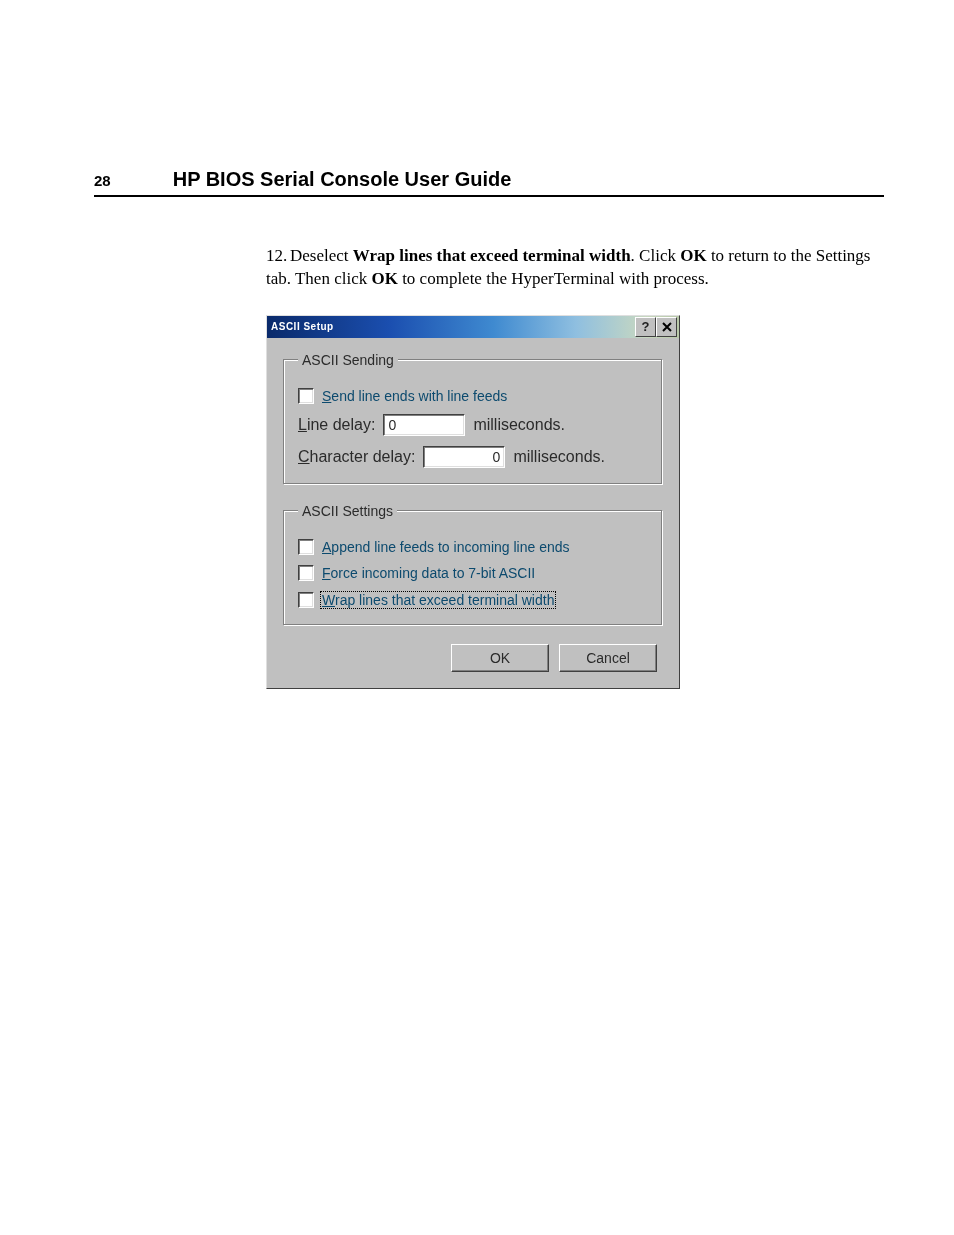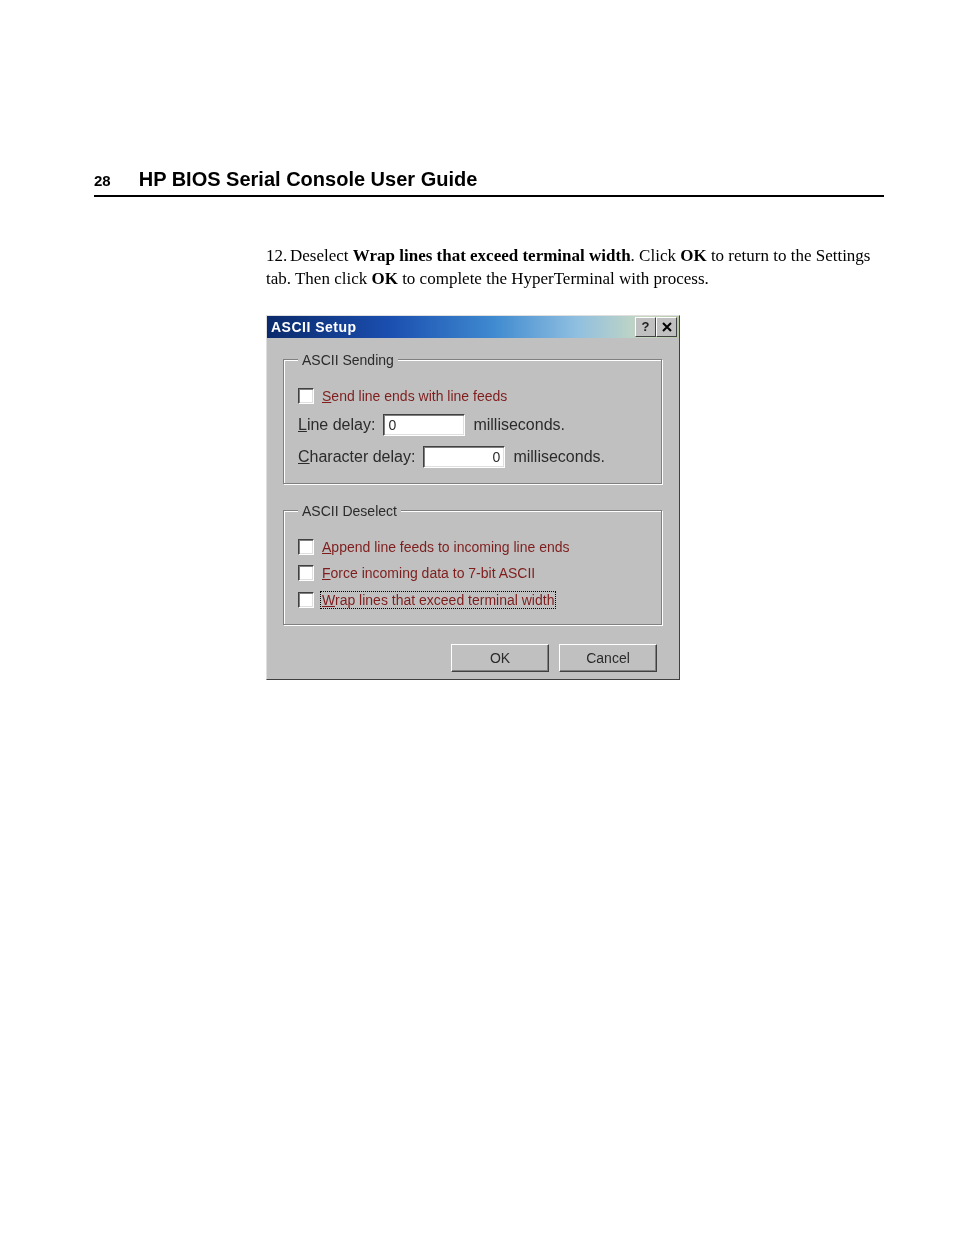--- a/index.html
+++ b/index.html
@@ -13,20 +13,21 @@
   }
   .page {
     padding: 168px 70px 0 94px;
   }
   .header-line {
     display: flex;
     align-items: baseline;
     border-bottom: 2px solid #000;
     padding-bottom: 4px;
     margin-bottom: 48px;
+    gap: 34px;
   }
   .page-number {
     font-family: Arial, Helvetica, sans-serif;
     font-weight: bold;
     font-size: 15px;
     margin-right: 28px;
   }
   .header-title {
     font-family: Arial, Helvetica, sans-serif;
     font-weight: bold;
@@ -64,21 +65,21 @@
     height: 22px;
     display: flex;
     align-items: center;
     justify-content: space-between;
     background: linear-gradient(to right, #0a2a6b 0%, #1b4fb0 30%, #3f8ad0 55%, #8fbfe0 75%, #c8d8c0 92%, #b8c8a8 100%);
     padding-left: 4px;
   }
   .titlebar-text {
     color: #ffffff;
     font-weight: bold;
-    font-size: 14px;
+    font-size: 10px;
     letter-spacing: 0.5px;
   }
   .titlebar-buttons {
     display: flex;
     gap: 0;
     padding-right: 2px;
   }
   .tb-btn {
     width: 19px;
     height: 18px;
@@ -93,21 +94,21 @@
     font-weight: bold;
     font-size: 13px;
     color: #202020;
     font-family: Arial, sans-serif;
     line-height: 1;
   }
   .tb-btn.help { font-family: Arial; }
   .tb-btn.close svg { width: 10px; height: 10px; }
 
   .dialog-body {
-    padding: 14px 16px 7px 16px;
+    padding: 14px 16px 16px 16px;
   }
 
   fieldset.groupbox {
     border: 1px solid #808080;
     border-top-color: #808080;
     border-left-color: #808080;
     border-right-color: #ffffff;
     border-bottom-color: #ffffff;
     position: relative;
     padding: 20px 14px 16px 14px;
@@ -136,21 +137,21 @@
     border-left: 1px solid #404040;
     border-right: 1px solid #ffffff;
     border-bottom: 1px solid #ffffff;
     box-shadow: inset 1px 1px 0 #808080, inset -1px -1px 0 #dfdfdf;
     margin-right: 8px;
     flex-shrink: 0;
   }
 
   .cb-label {
     font-size: 14px;
-    color: #7f1d1d;
+    color: #0c4a6e;
   }
   .cb-label .ul { text-decoration: underline; }
   .cb-label.focused {
     border: 1px dotted #000;
     padding: 0 1px;
     margin-left: -2px;
   }
 
   .field-label {
     font-size: 16px;
@@ -247,21 +248,21 @@
         </div>
 
         <div class="row">
           <span class="field-label"><span class="ul">C</span><span>haracter delay:</span></span>
           <div class="text-input">0</div>
           <span class="unit">milliseconds.</span>
         </div>
       </fieldset>
 
       <fieldset class="groupbox">
-        <legend>ASCII Deselect</legend>
+        <legend>ASCII Settings</legend>
 
         <div class="row">
           <div class="checkbox"></div>
           <span class="cb-label"><span class="ul">A</span><span>ppend line feeds to incoming line ends</span></span>
         </div>
 
         <div class="row">
           <div class="checkbox"></div>
           <span class="cb-label"><span class="ul">F</span><span>orce incoming data to 7-bit ASCII</span></span>
         </div>

